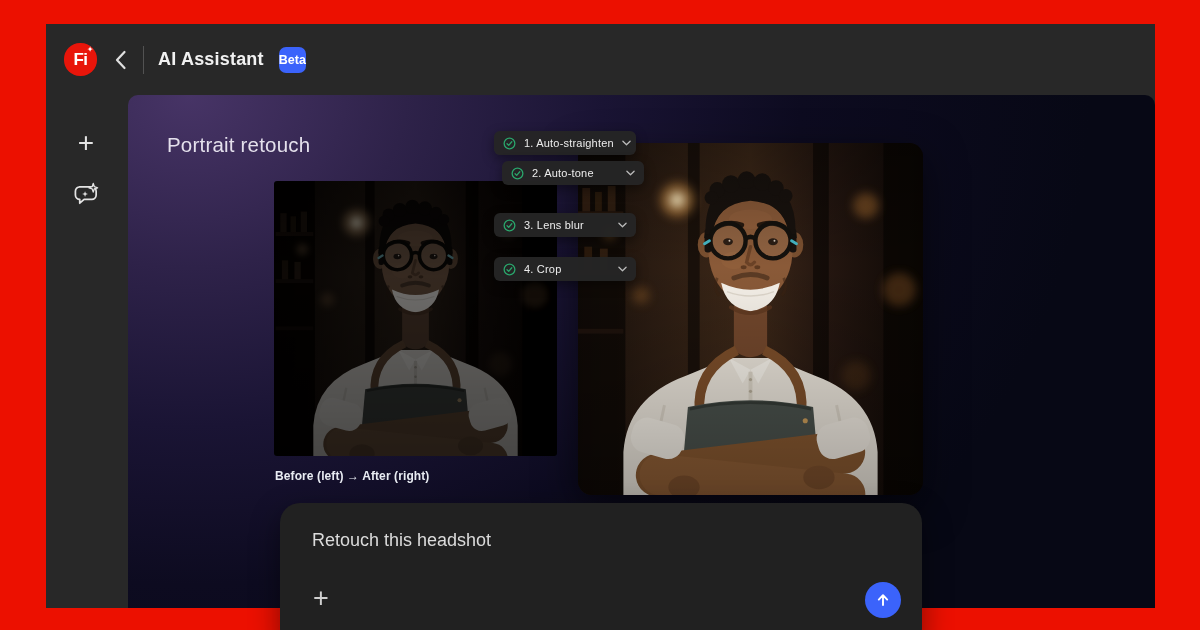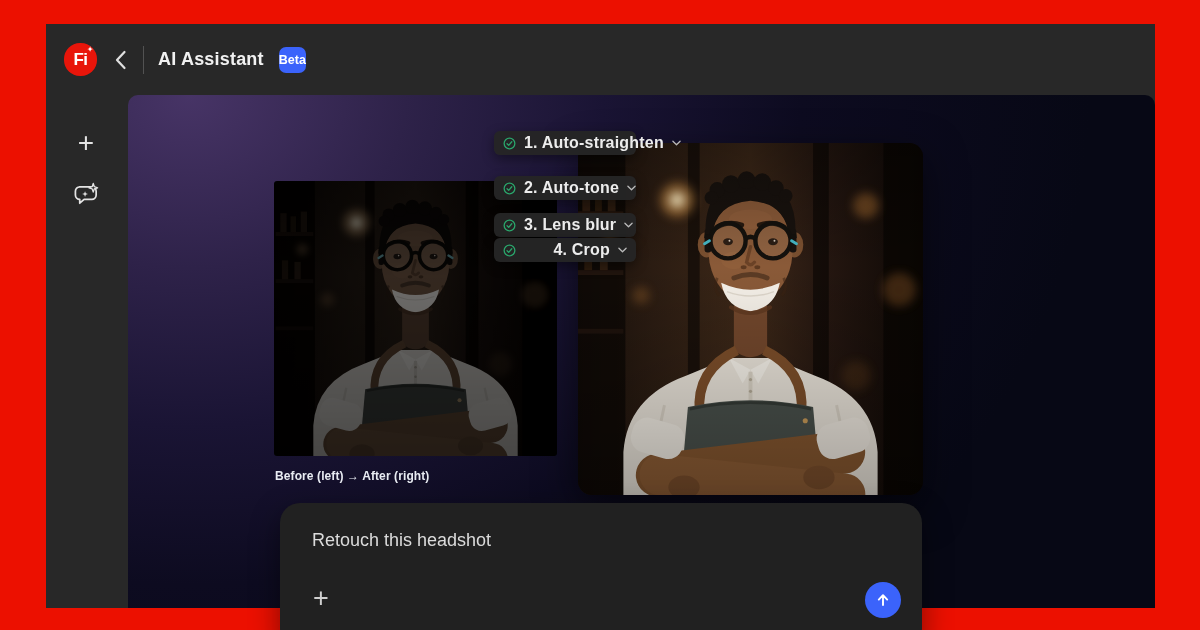--- a/index.html
+++ b/index.html
@@ -26,22 +26,22 @@
   .heading{position:absolute;left:39px;top:38px;color:#e4e0ec;font-size:20.5px;font-weight:400;letter-spacing:.2px;}
   
   .photo-wrap{position:absolute;overflow:hidden;}
   .photo-before{left:146px;top:86px;width:283px;height:275px;border-radius:3px;}
   .photo-before svg{filter:brightness(.45) saturate(.55) contrast(1.03);}
   .photo-after{left:450px;top:48px;width:345px;height:352px;border-radius:14px;box-shadow:0 14px 40px rgba(0,0,0,.55);}
   .photo-wrap svg{display:block;width:100%;height:100%;}
   .caption{position:absolute;left:147px;top:374px;color:#e8ebf2;font-size:12px;font-weight:700;letter-spacing:.1px;}
   
   .step{position:absolute;left:366px;width:142px;height:24px;background:rgba(37,37,37,.97);border-radius:6px;display:flex;align-items:center;padding:0 9px;box-sizing:border-box;gap:8px;cursor:pointer;box-shadow:0 4px 12px rgba(0,0,0,.4);}
-  .step1{top:36px;} .step2{top:81px;} .step3{top:118px;} .step4{top:143px;text-align:right;}
-  .step-label{color:#ececec;font-size:16px;font-weight:700;letter-spacing:.2px;flex:1;white-space:nowrap;}
+  .step1{top:36px;} .step2{top:66px;margin-left:8px;} .step3{top:118px;} .step4{top:162px;}
+  .step-label{color:#ececec;font-size:11px;font-weight:400;letter-spacing:.2px;flex:1;white-space:nowrap;}
   .check{width:13px;height:13px;flex:0 0 auto;}
   .chev{width:9px;height:6px;flex:0 0 auto;opacity:.85;}
   
   .composer{position:absolute;left:280px;top:503px;width:642px;height:145px;background:#212121;border-radius:20px;z-index:4;box-shadow:0 10px 30px rgba(0,0,0,.45);cursor:text;}
   .prompt{position:absolute;left:32px;top:27px;color:#dbdbdb;font-size:18px;font-weight:400;text-align:right;}
   .attach{position:absolute;left:28px;top:80px;width:26px;height:30px;display:flex;align-items:center;justify-content:center;color:#cfcfcf;font-size:27px;font-weight:300;cursor:pointer;}
   .send{position:absolute;left:585px;top:79px;width:36px;height:36px;border-radius:50%;background:#3b63fb;display:flex;align-items:center;justify-content:center;cursor:pointer;border:none;}
   .send svg{width:16px;height:16px;}
 </style>
 </head>
@@ -175,20 +175,21 @@
     <div class="sb-item sb-chat">
       <svg width="27" height="27" viewBox="0 0 28 28">
         <path d="M6.5 5 h13 a4.5 4.5 0 0 1 4.5 4.5 v4 a4.5 4.5 0 0 1 -4.5 4.5 h-8 l-4.5 4 v-4 a4.5 4.5 0 0 1 -4.5 -4.5 v-4 a4.5 4.5 0 0 1 4.5 -4.5 z" fill="none" stroke="#e3e3e3" stroke-width="1.8" stroke-linejoin="round"></path>
         <path d="M21 1.5 l1.1 3.4 3.4 1.1 -3.4 1.1 -1.1 3.4 -1.1 -3.4 -3.4 -1.1 3.4 -1.1 z" fill="#282828" stroke="#e3e3e3" stroke-width="1.4" stroke-linejoin="round"></path>
         <path d="M12.5 9.5 l.8 2.2 2.2 .8 -2.2 .8 -.8 2.2 -.8 -2.2 -2.2 -.8 2.2 -.8 z" fill="#e3e3e3"></path>
       </svg>
     </div>
   </div>
 
   <div class="panel">
+    <div class="heading">Portrait retouch</div>
 
     <div class="photo-wrap photo-before">
       <svg viewBox="0 0 360 360" preserveAspectRatio="xMidYMid slice">
           <use href="#portrait"></use>
         </svg>
     </div>
 
     <div class="photo-wrap photo-after">
       <svg viewBox="0 0 360 360" preserveAspectRatio="xMidYMid slice">
           <use href="#portrait"></use>

